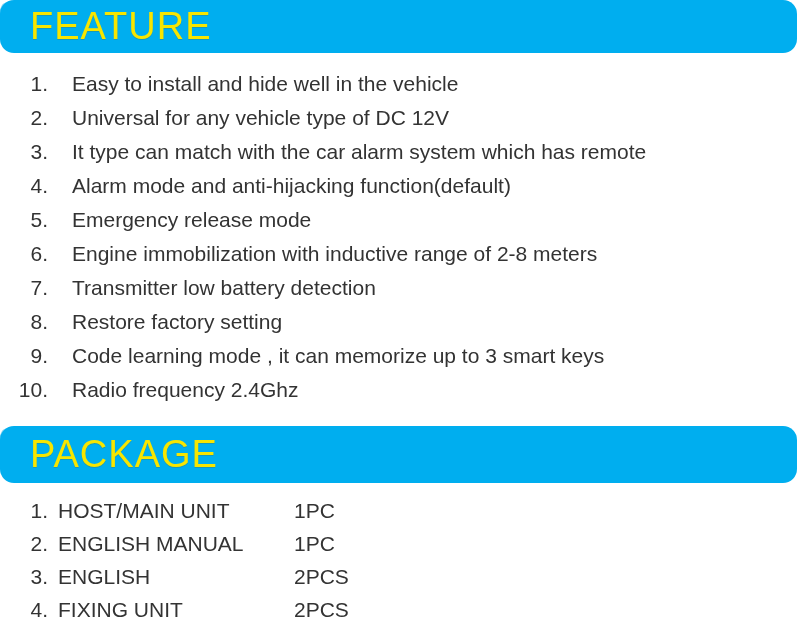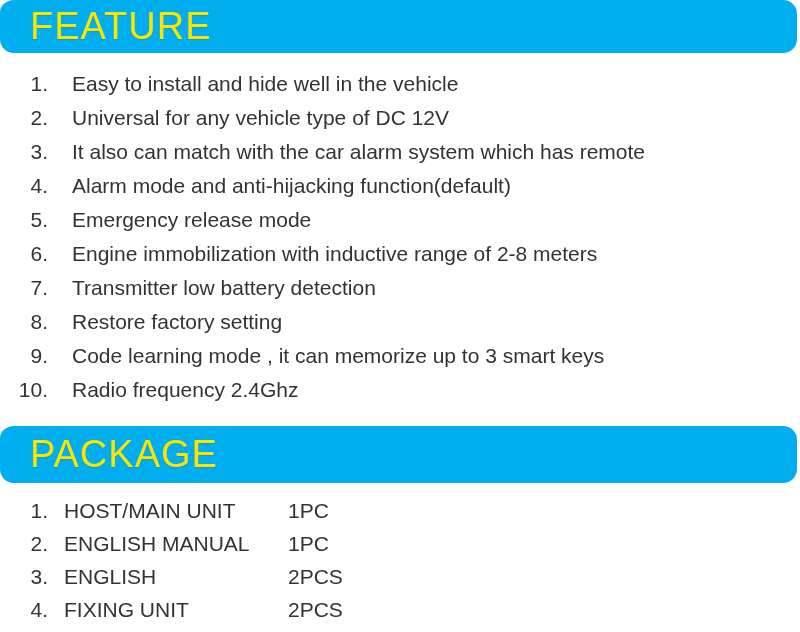--- a/index.html
+++ b/index.html
@@ -65,26 +65,26 @@
   .row .num {
     width: 48px;
     text-align: right;
     flex: 0 0 48px;
   }
   .row .txt {
     margin-left: 24px;
     white-space: nowrap;
   }
   #package-list .name {
-    margin-left: 16px;
+    margin-left: 10px;
     width: 224px;
     flex: 0 0 224px;
     white-space: nowrap;
   }
-  #package-list .qty { white-space: nowrap; }
+  #package-list .qty { white-space: nowrap; margin-left: 12px; }
 </style>
 </head>
 <body>
 
 <div class="banner" id="feature-banner">
   <div class="notch"></div>
   <div class="bar"></div>
   <div class="title">FEATURE</div>
 </div>
 
@@ -92,21 +92,21 @@
   <div class="row">
     <span class="num">1.</span>
     <span class="txt">Easy to install and hide well in the vehicle</span>
   </div>
   <div class="row">
     <span class="num">2.</span>
     <span class="txt">Universal for any vehicle type of DC 12V</span>
   </div>
   <div class="row">
     <span class="num">3.</span>
-    <span class="txt">It also can match with the car alarm system which has remote</span>
+    <span class="txt">It type can match with the car alarm system which has remote</span>
   </div>
   <div class="row">
     <span class="num">4.</span>
     <span class="txt">Alarm mode and anti-hijacking function(default)</span>
   </div>
   <div class="row">
     <span class="num">5.</span>
     <span class="txt">Emergency release mode</span>
   </div>
   <div class="row">

